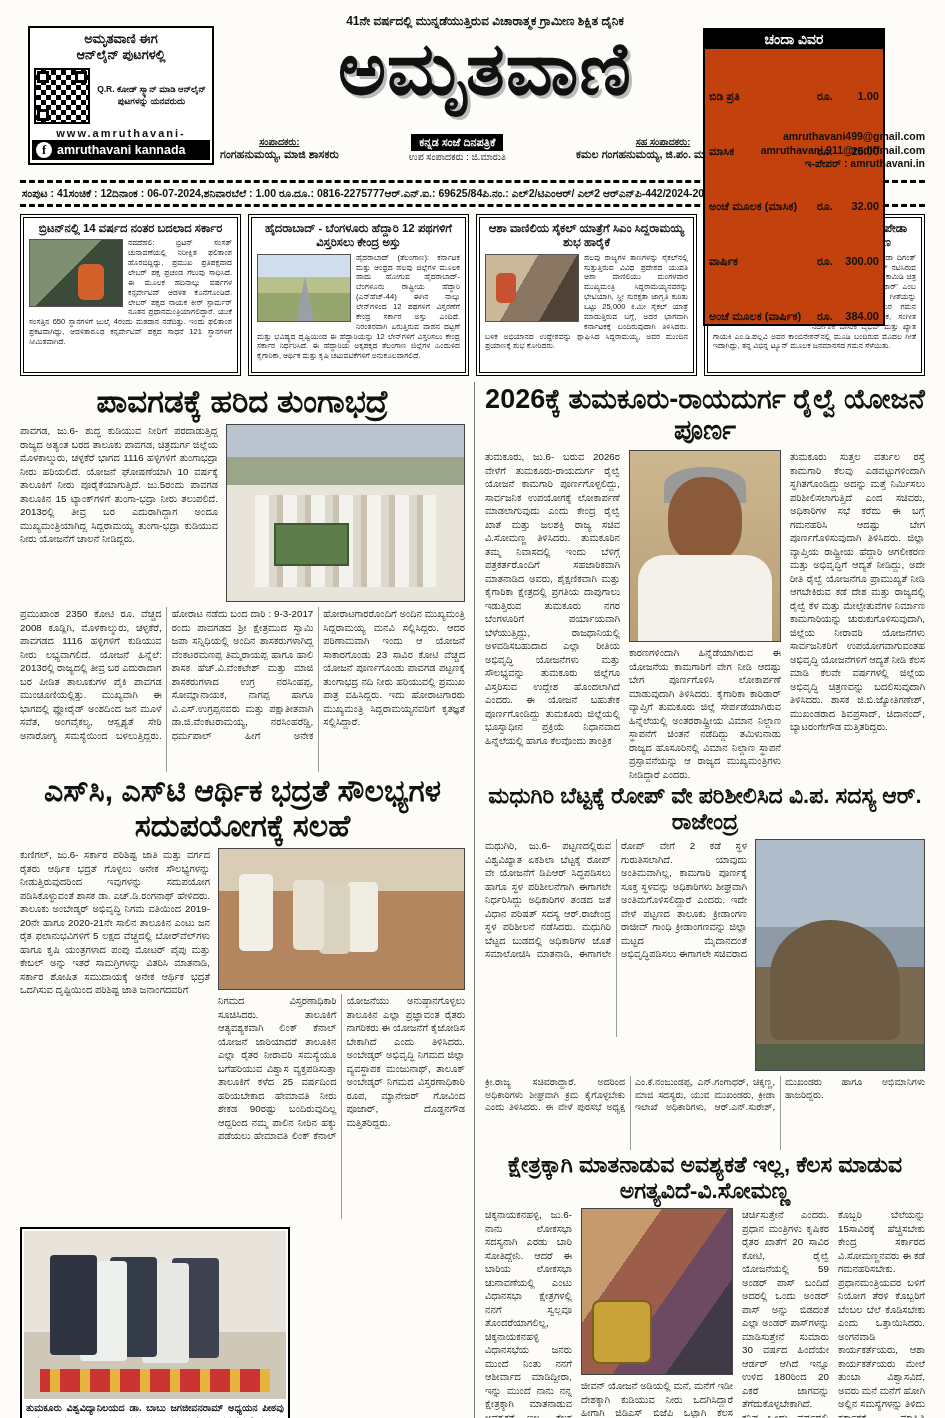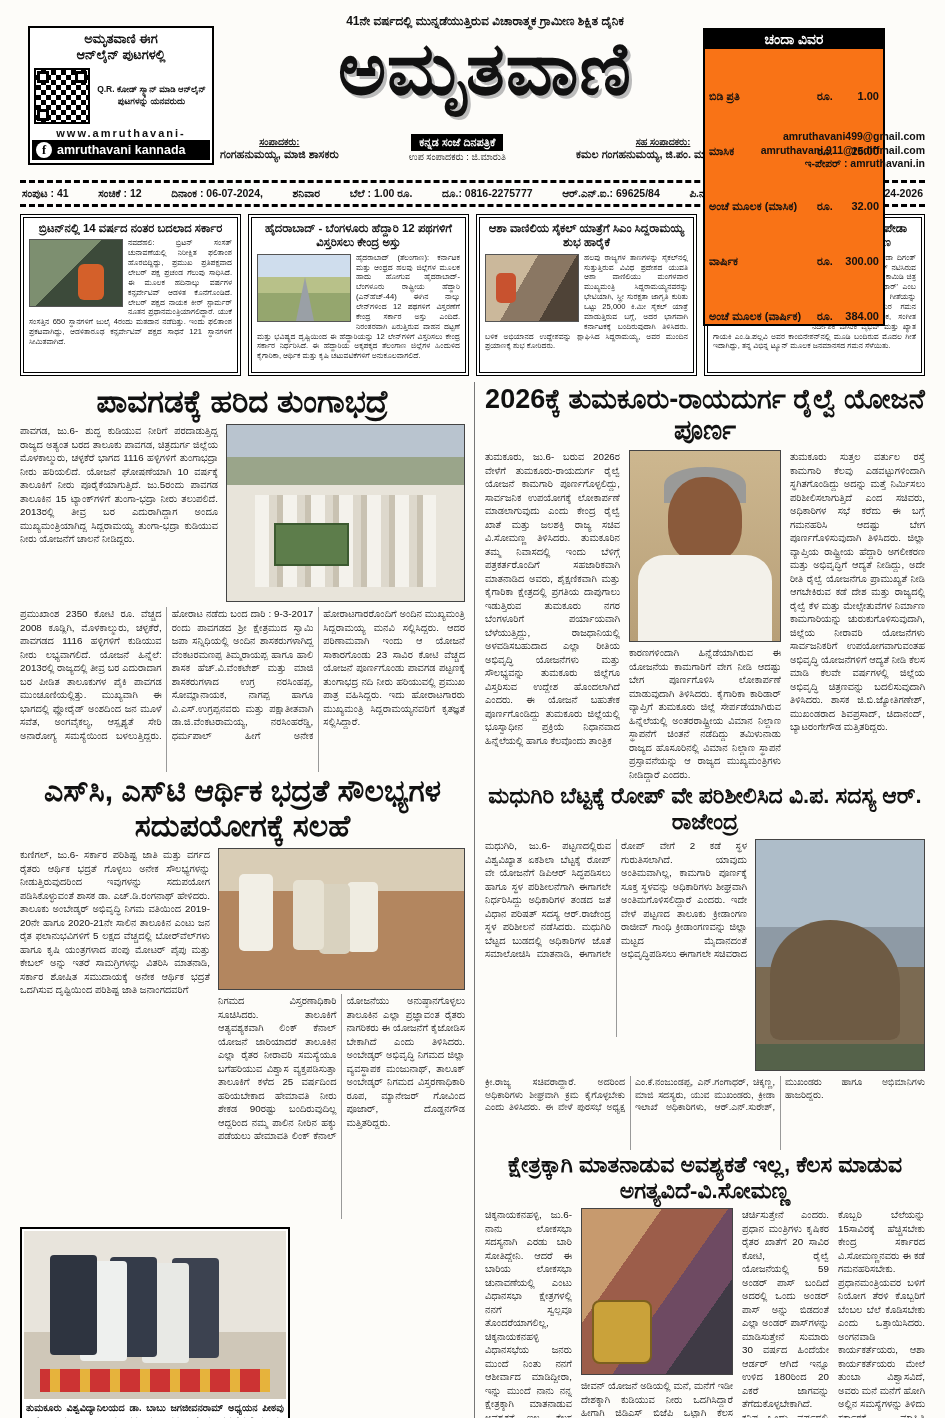--- a/index.html
+++ b/index.html
@@ -20,27 +20,27 @@
   .fb-ic{width:16px;height:16px;border-radius:50%;background:#fff;color:#000;font-weight:bold;font-size:12px;line-height:16px;text-align:center;font-family:"Liberation Serif",serif;}
   .fb-bar span{font-weight:bold;font-size:12.5px;}
   .tagline{position:absolute;left:215px;top:8px;width:500px;text-align:center;font-size:12px;font-weight:bold;}
   .masthead{position:absolute;left:200px;top:26px;width:530px;text-align:center;font-size:73px;font-weight:900;line-height:1.0;
             text-shadow:3px 3px 0 #bbb;letter-spacing:1px;}
   .mast-sub{position:absolute;left:200px;top:128px;width:530px;display:flex;justify-content:space-between;align-items:center;}
   .ed-blk{font-size:9.5px;text-align:center;}
   .ed-blk .lbl{font-weight:bold;text-decoration:underline;}
   .ed-blk .nm{font-weight:bold;font-size:11px;}
   .chip{background:#000;color:#fff;font-weight:bold;font-size:11px;padding:2px 8px;display:inline-block;}
-  .sub-box{position:absolute;right:40px;top:22px;width:178px;border:2px solid #000;background:#f97316;}
+  .sub-box{position:absolute;right:40px;top:22px;width:178px;border:2px solid #000;background:#c2410c;}
   .sub-box .ttl{background:#000;color:#fff;font-weight:bold;text-align:center;font-size:14px;padding:1px 0;}
   .sub-row{display:flex;font-size:11px;font-weight:bold;padding:1.5px 4px;margin-top:39px;}
   .sub-row .l{flex:1}.sub-row .c{width:24px}.sub-row .v{width:38px;text-align:right;}
   .mails{position:absolute;right:0;top:124px;width:230px;text-align:right;font-weight:bold;font-size:10.5px;line-height:1.3;}
   
-  .infoline{border-top:3px dashed #000;border-bottom:3px dashed #000;display:flex;justify-content:space-between;
+  .infoline{border-top:3px dashed #000;border-bottom:3px dashed #000;display:flex;
             font-weight:bold;font-size:10.5px;padding:4px 2px;margin-top:2px;}
   
   .boxrow{display:flex;gap:7px;margin:7px 0 6px;}
   .tbox{flex:1;border:4px double #000;background:#fff;padding:3px 5px;height:148px;overflow:hidden;}
   .tbox h3{margin:0 0 3px;font-size:11.5px;text-align:center;line-height:1.25;}
   .tbox .ph{float:left;width:92px;height:66px;margin:1px 5px 2px 0;border:1px solid #555;}
   .tbox p{margin:0;font-size:7.6px;line-height:1.3;text-align:justify;}
   .ph1{background:linear-gradient(135deg,#7d8f70 0 45%,#3c4a3a 45% 100%);position:relative;}
   .ph1:after{content:"";position:absolute;right:18px;top:24px;width:26px;height:36px;background:#d4602a;border-radius:6px;}
   .ph2{background:linear-gradient(#cfdded 0 34%,#b8c189 34% 58%,#95a66e 58% 100%);position:relative;}

